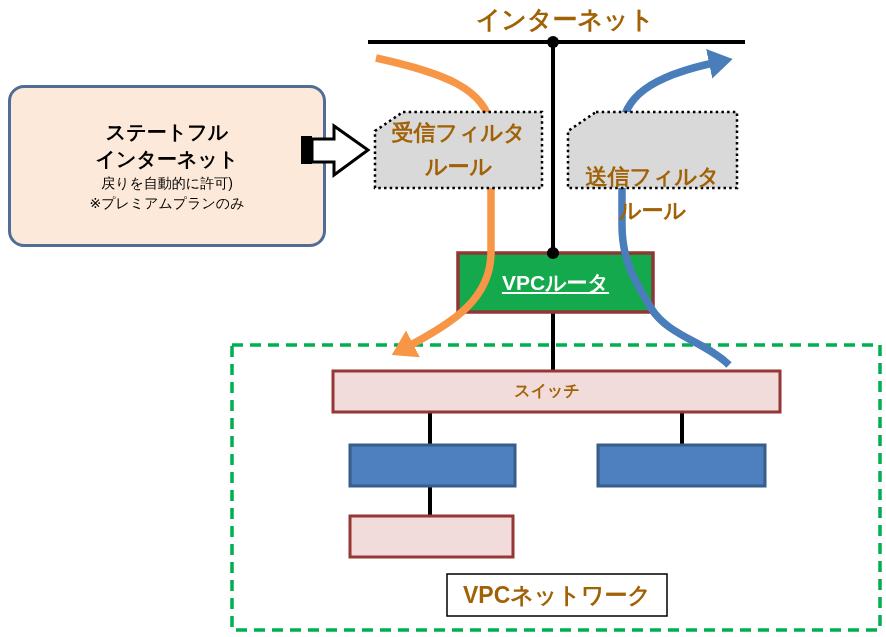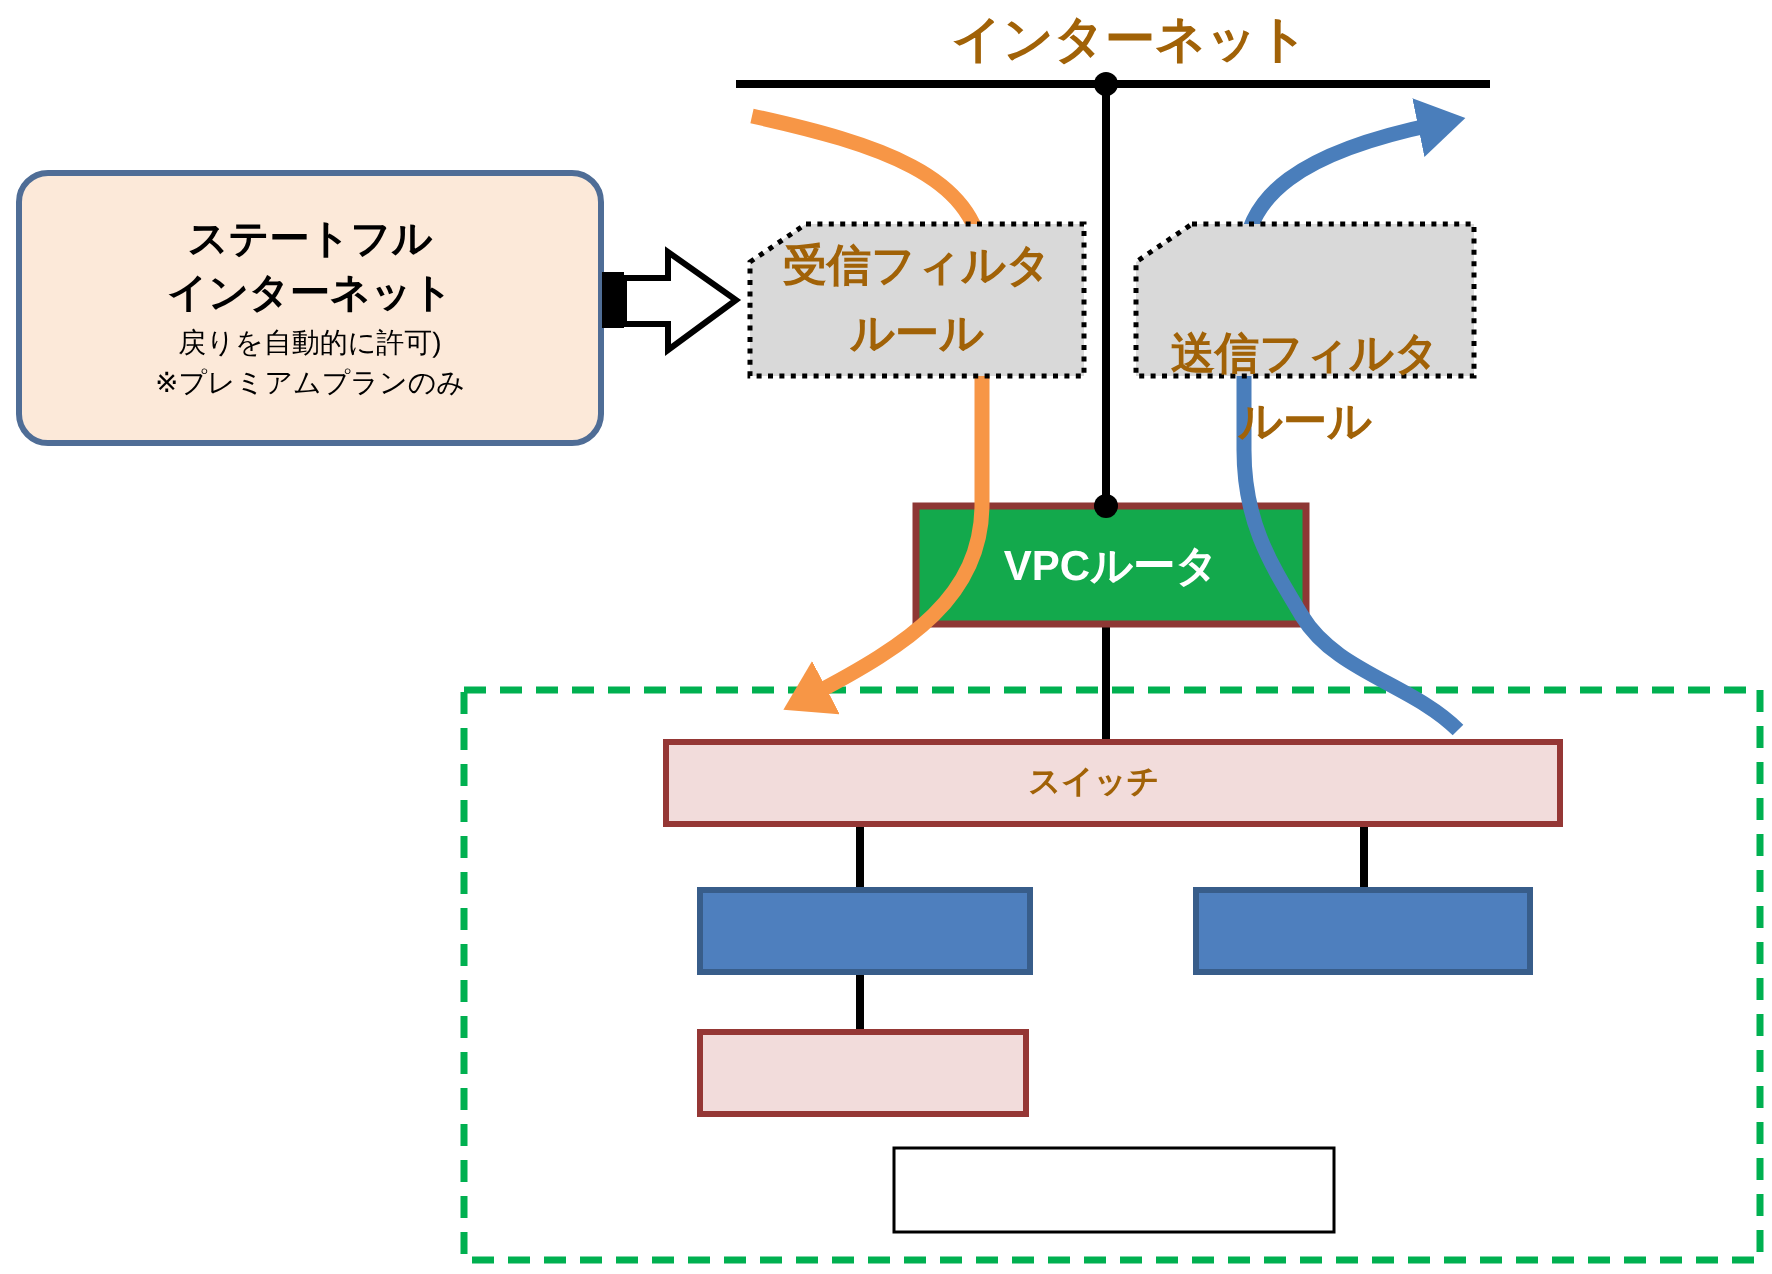--- a/index.html
+++ b/index.html
@@ -7,30 +7,30 @@
     position:relative;width:886px;height:637px;background:#ffffff;
     font-family:"Liberation Sans","DejaVu Sans",sans-serif;overflow:hidden;
   }
   .abs{position:absolute;}
   .label{display:flex;align-items:center;justify-content:center;text-align:center;color:#a16207;}
   #internet-label{left:460px;top:2px;width:210px;height:34px;font-size:25px;font-weight:bold;z-index:3;}
   #callout{
     left:8px;top:85px;width:284px;height:128px;background:#FCE9D9;
     border:3px solid #4F6D96;border-radius:16px;z-index:0;
     display:flex;flex-direction:column;align-items:center;justify-content:center;
-    text-align:center;padding:2px;
+    text-align:center;padding:14px;
   }
   .callout-title{font-size:20px;font-weight:bold;line-height:27px;}
   .callout-detail{font-size:14px;line-height:20px;}
   #inbound-filter-label{left:375px;top:112px;width:167px;height:76px;z-index:3;
     flex-direction:column;font-size:22px;font-weight:bold;line-height:34px;justify-content:center;}
   #outbound-filter-label{left:568px;top:112px;width:169px;height:76px;z-index:3;
     flex-direction:column;font-size:22px;font-weight:bold;line-height:34px;margin-top:44px;}
   #router-label{left:458px;top:253px;width:195px;height:59px;z-index:3;
-    color:#fff;font-size:21px;font-weight:bold;}
+    color:#fff;font-size:21px;font-weight:bold;text-decoration:underline;}
   #switch-label{left:333px;top:371px;width:428px;height:41px;z-index:3;
     font-size:16px;font-weight:bold;}
   #network-label{left:447px;top:574px;width:220px;height:42px;z-index:3;
     font-size:23px;font-weight:bold;}
   #diagram-svg{left:0;top:0;z-index:1;}
 </style>
 </head>
 <body>
 
 <div id="canvas">
@@ -96,13 +96,14 @@
 
   <div id="outbound-filter-label" class="abs label">
     <div>送信フィルタ</div>
     <div>ルール</div>
   </div>
 
   <div id="router-label" class="abs label">VPCルータ</div>
 
   <div id="switch-label" class="abs label">スイッチ</div>
 
+  <div id="network-label" class="abs label">VPCネットワーク</div>
 </div>
 
 </body></html>

